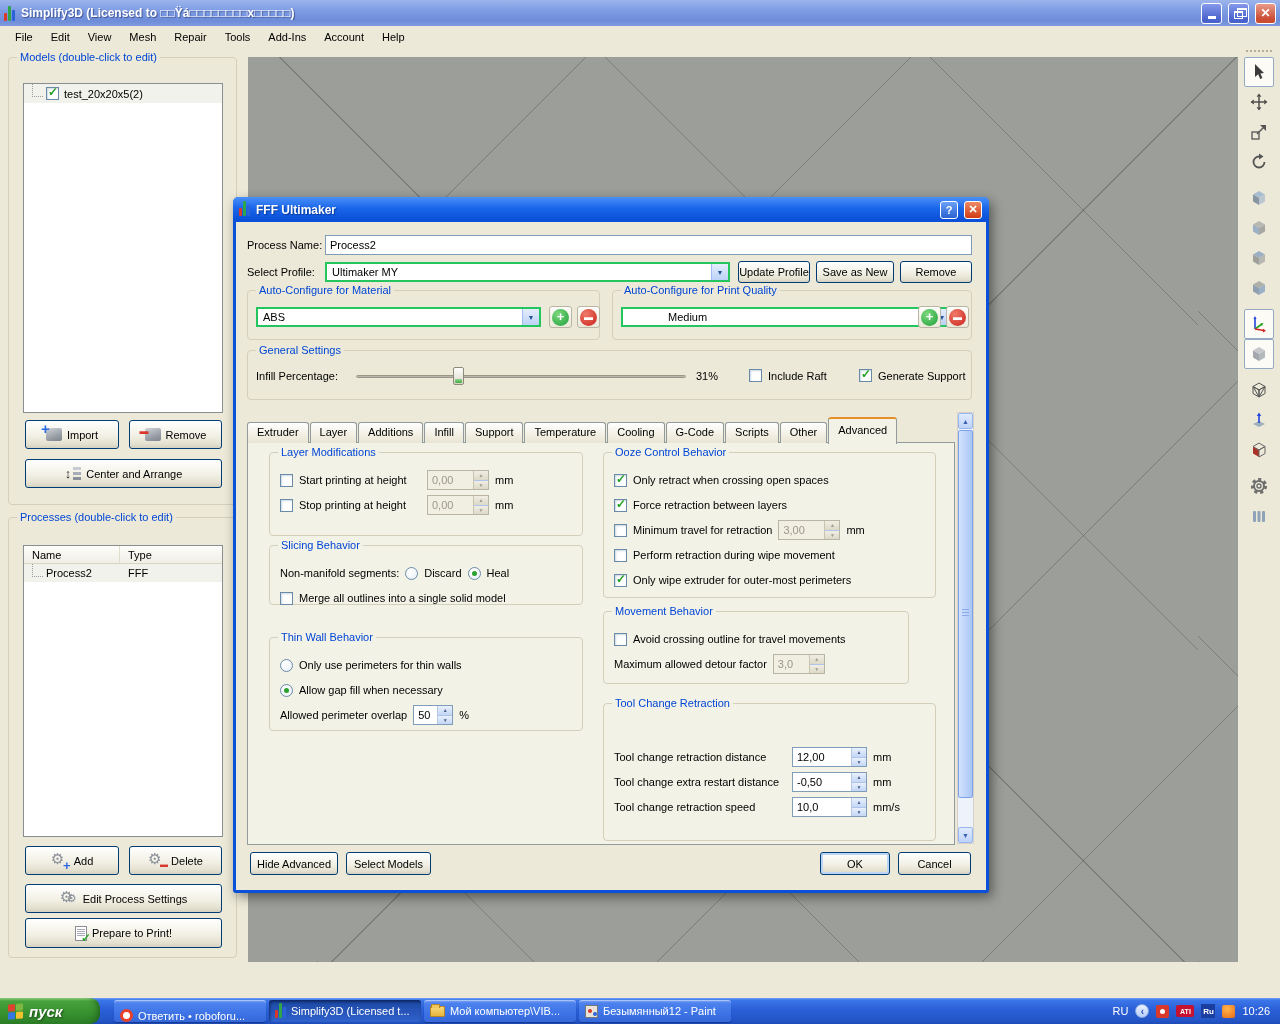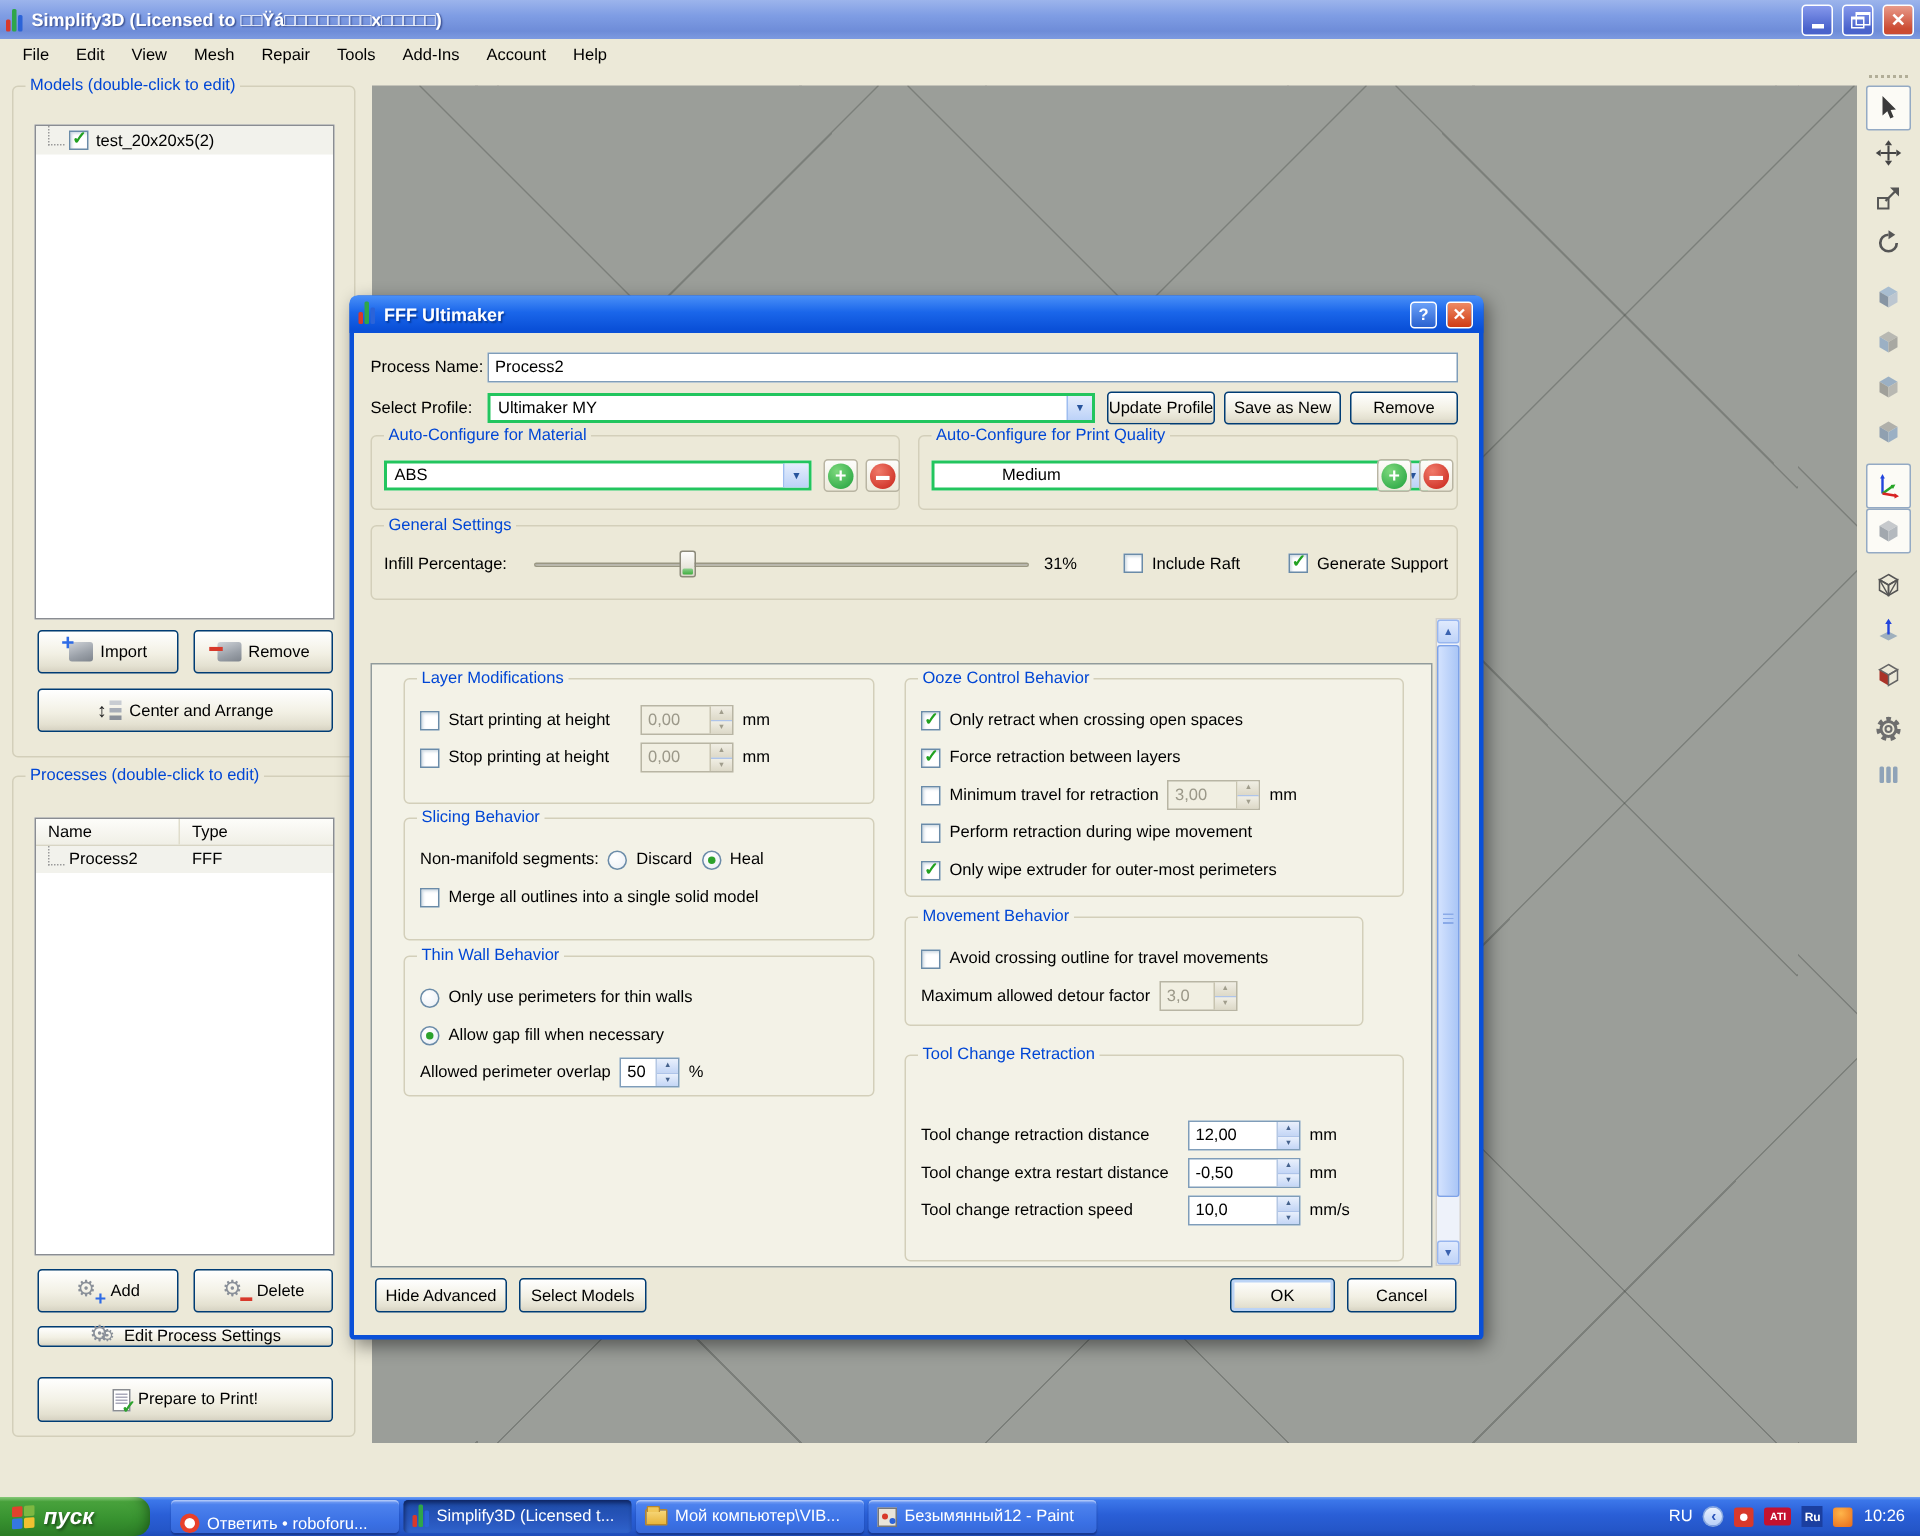--- a/index.html
+++ b/index.html
@@ -250,21 +250,21 @@
         </div>
       </div>
       <button class="xp-btn" style="left:16px; top:328px; width:94px; height:29px;">
         <span class="gear-ico add"></span>
         <span>Add</span>
       </button>
       <button class="xp-btn" style="left:120px; top:328px; width:93px; height:29px;">
         <span class="gear-ico del"></span>
         <span>Delete</span>
       </button>
-      <button class="xp-btn" style="left:16px; top:366px; width:197px; height:14px;">
+      <button class="xp-btn" style="left:16px; top:366px; width:197px; height:29px;">
         <span class="gear-ico dbl"></span>
         <span>Edit Process Settings</span>
       </button>
       <button class="xp-btn" style="left:16px; top:400px; width:197px; height:30px;">
         <span class="doc-ico"></span>
         <span>Prepare to Print!</span>
       </button>
     </div>
   </div>
 
@@ -456,20 +456,33 @@
           <span class="track"></span>
           <span class="thumb" style="left:calc(31% - 5px);"></span>
         </div>
         <span class="lbl" style="left:448px; top:19px;">31%</span>
         <span class="cb" style="position:absolute; left:501px; top:18px;"></span>
         <span class="lbl" style="left:520px; top:19px;">Include Raft</span>
         <span class="cb on" style="position:absolute; left:611px; top:18px;"></span>
         <span class="lbl" style="left:630px; top:19px;">Generate Support</span>
       </div>
 
+      <div class="tabs">
+        <span class="tab">Extruder</span>
+        <span class="tab">Layer</span>
+        <span class="tab">Additions</span>
+        <span class="tab">Infill</span>
+        <span class="tab">Support</span>
+        <span class="tab">Temperature</span>
+        <span class="tab">Cooling</span>
+        <span class="tab">G-Code</span>
+        <span class="tab">Scripts</span>
+        <span class="tab">Other</span>
+        <span class="tab active">Advanced</span>
+      </div>
 
       <div class="tabpage">
 
         <div class="grp on-page" style="left:21px; top:9px; width:314px; height:84px;">
           <span class="lg">Layer Modifications</span>
           <div class="content">
             <div class="row">
               <span class="cb"></span>
               <span class="lblw">Start printing at height</span>
               <span class="spin dis w62">
@@ -489,21 +502,21 @@
                   <span class="sarr">
                     <span>▲</span>
                     <span>▼</span>
                   </span>
                 </span>
               <span>mm</span>
             </div>
           </div>
         </div>
 
-        <div class="grp on-page" style="left:21px; top:102px; width:314px; height:82px;">
+        <div class="grp on-page" style="left:21px; top:102px; width:314px; height:60px;">
           <span class="lg">Slicing Behavior</span>
           <div class="content">
             <div class="row">
               <span>Non-manifold segments:</span>
               <span class="rd"></span>
               <span>Discard</span>
               <span class="rd on"></span>
               <span>Heal</span>
             </div>
             <div class="row">

